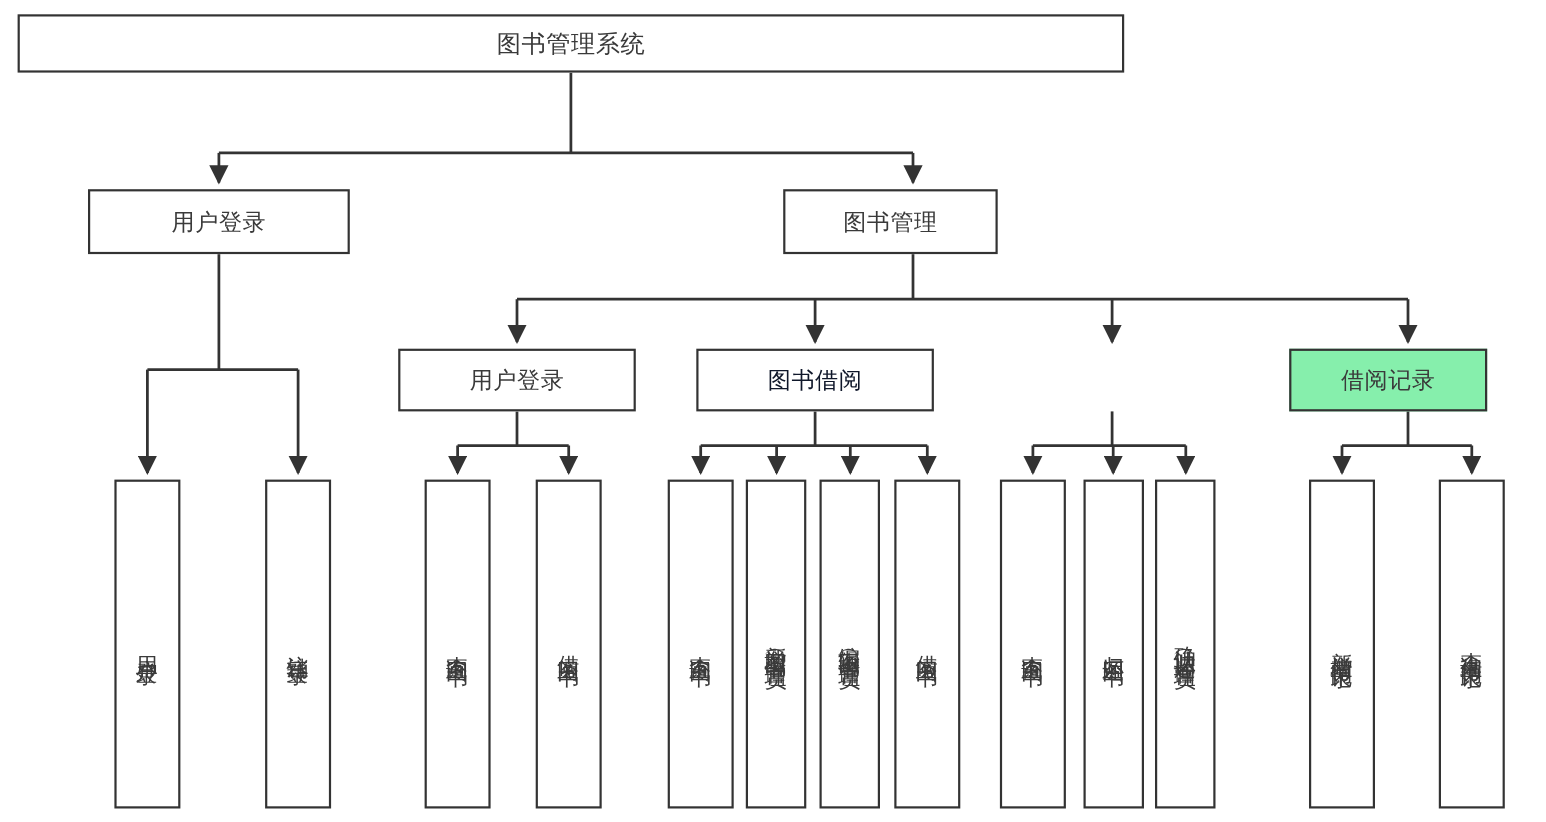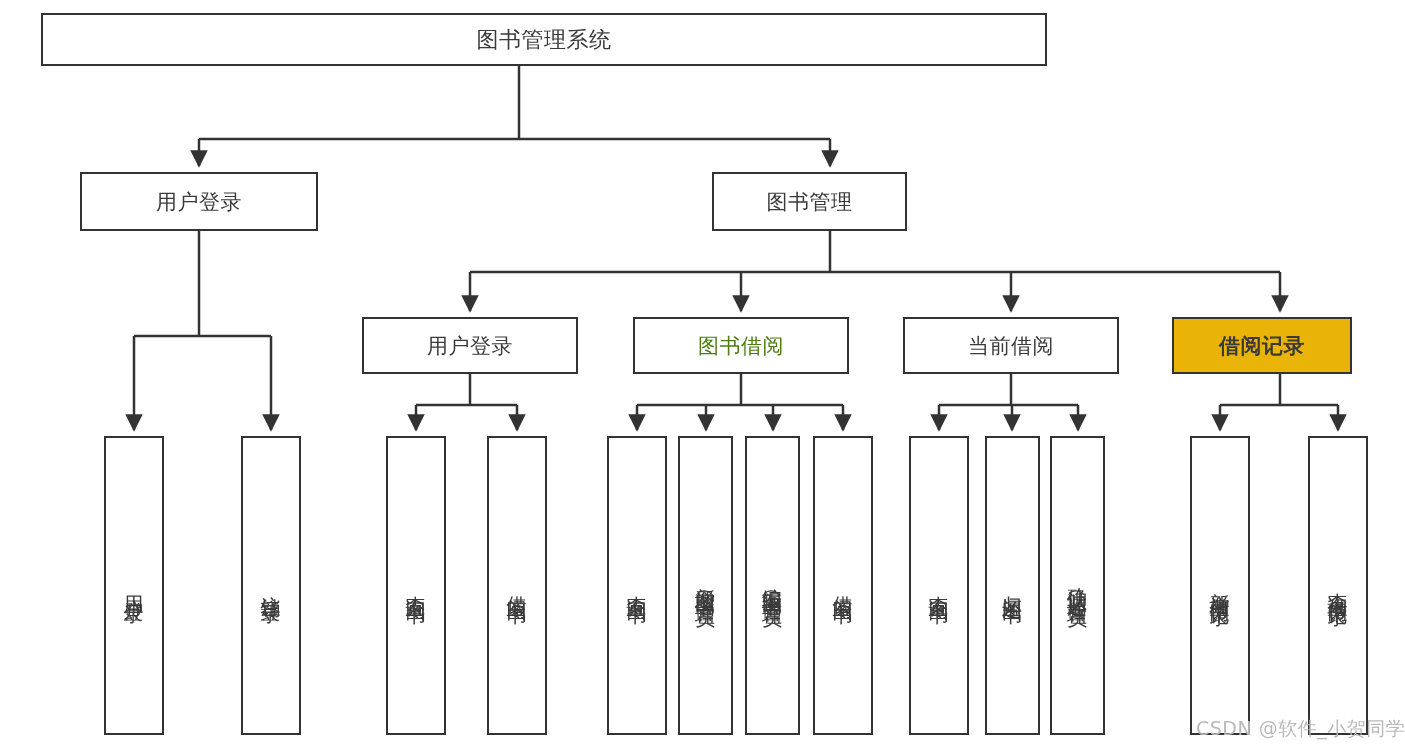--- a/index.html
+++ b/index.html
@@ -36,21 +36,20 @@
     justify-content: center;
     color: #3a3a3a;
   }
   .node.h {
     
     font-size: 21px;
     letter-spacing: 0.5px;
   }
   .node.root {
     font-size: 22px;
-    margin-left: 25px;
   }
   .node.v {
     
     font-size: 20px;
   }
   .node.v .vtext {
     writing-mode: vertical-rl;
     text-orientation: upright;
     letter-spacing: 3px;
     line-height: 1;
@@ -126,27 +125,24 @@
   <div class="node h" style="left: 80px; top: 172px; width: 238px; height: 59px; border-color: rgb(51, 51, 51); background: rgb(255, 255, 255); color: rgb(58, 58, 58);">
     <span>用户登录</span>
   </div>
   <div class="node h" style="left: 712px; top: 172px; width: 195px; height: 59px; border-color: rgb(51, 51, 51); background: rgb(255, 255, 255); color: rgb(58, 58, 58);">
     <span>图书管理</span>
   </div>
 
   <div class="node h" style="left: 362px; top: 317px; width: 216px; height: 57px; border-color: rgb(51, 51, 51); background: rgb(255, 255, 255); color: rgb(58, 58, 58);">
     <span>用户登录</span>
   </div>
-  <div class="node h" style="left: 633px; top: 317px; width: 216px; height: 57px; border-color: rgb(51, 51, 51); background: rgb(255, 255, 255); color: #4d7c0f;">
+  <div class="node h" style="left: 633px; top: 317px; width: 216px; height: 57px; border-color: rgb(51, 51, 51); background: rgb(255, 255, 255); color: #0f172a;">
     <span>图书借阅</span>
   </div>
-  <div class="node h" style="left: 903px; top: 317px; width: 216px; height: 57px; border-color: rgb(51, 51, 51); background: rgb(255, 255, 255); color: rgb(58, 58, 58);">
-    <span>当前借阅</span>
-  </div>
-  <div class="node h" style="left: 1172px; top: 317px; width: 180px; height: 57px; border-color: rgb(51, 51, 51); background: #eab308; color: rgb(58, 58, 58); font-weight: bold;">
+  <div class="node h" style="left: 1172px; top: 317px; width: 180px; height: 57px; border-color: rgb(51, 51, 51); background: #86efac; color: rgb(58, 58, 58);">
     <span>借阅记录</span>
   </div>
 
   <div class="node v" style="left: 104px; top: 436px; width: 60px; height: 299px; border-color: rgb(51, 51, 51); background: rgb(255, 255, 255); color: rgb(58, 58, 58);">
     <span class="vtext">用户登录</span>
   </div>
   <div class="node v" style="left: 241px; top: 436px; width: 60px; height: 299px; border-color: rgb(51, 51, 51); background: rgb(255, 255, 255); color: rgb(58, 58, 58);">
     <span class="vtext">注销登录</span>
   </div>
   <div class="node v" style="left: 386px; top: 436px; width: 60px; height: 299px; border-color: rgb(51, 51, 51); background: rgb(255, 255, 255); color: rgb(58, 58, 58);">
@@ -176,15 +172,14 @@
   <div class="node v" style="left: 1050px; top: 436px; width: 55px; height: 299px; border-color: rgb(51, 51, 51); background: rgb(255, 255, 255); color: rgb(58, 58, 58);">
     <span class="vtext">确认归还（管理员）</span>
   </div>
   <div class="node v" style="left: 1190px; top: 436px; width: 60px; height: 299px; border-color: rgb(51, 51, 51); background: rgb(255, 255, 255); color: rgb(58, 58, 58);">
     <span class="vtext">新增借阅记录</span>
   </div>
   <div class="node v" style="left: 1308px; top: 436px; width: 60px; height: 299px; border-color: rgb(51, 51, 51); background: rgb(255, 255, 255); color: rgb(58, 58, 58);">
     <span class="vtext">查询借阅记录</span>
   </div>
 
-  <div class="watermark" style="left: 1196px; top: 716px; color: rgb(185, 185, 185);">CSDN @软件_小贺同学</div>
 
 </div>
 
 </body></html>

